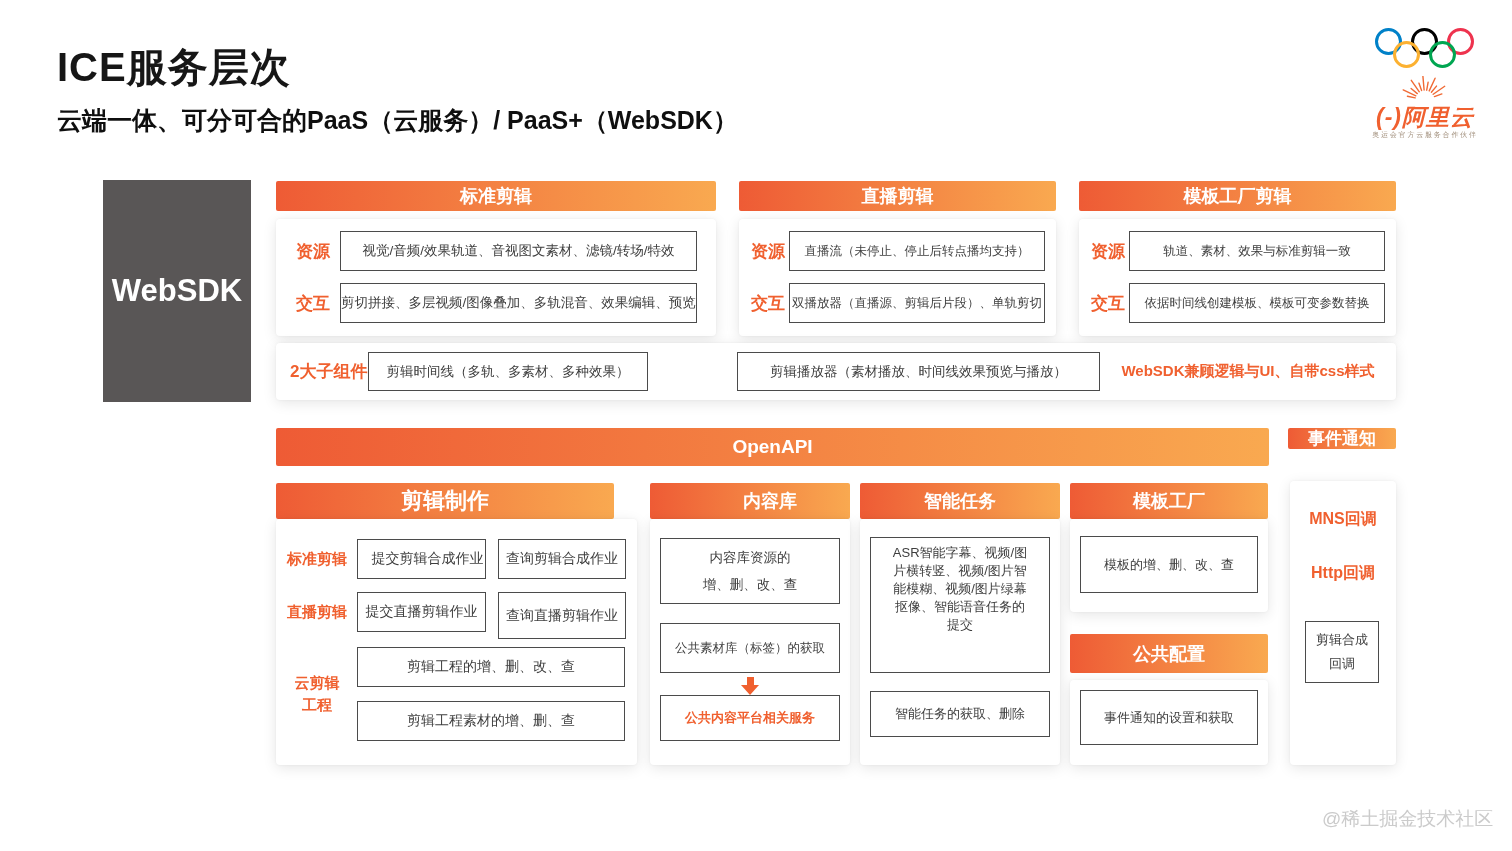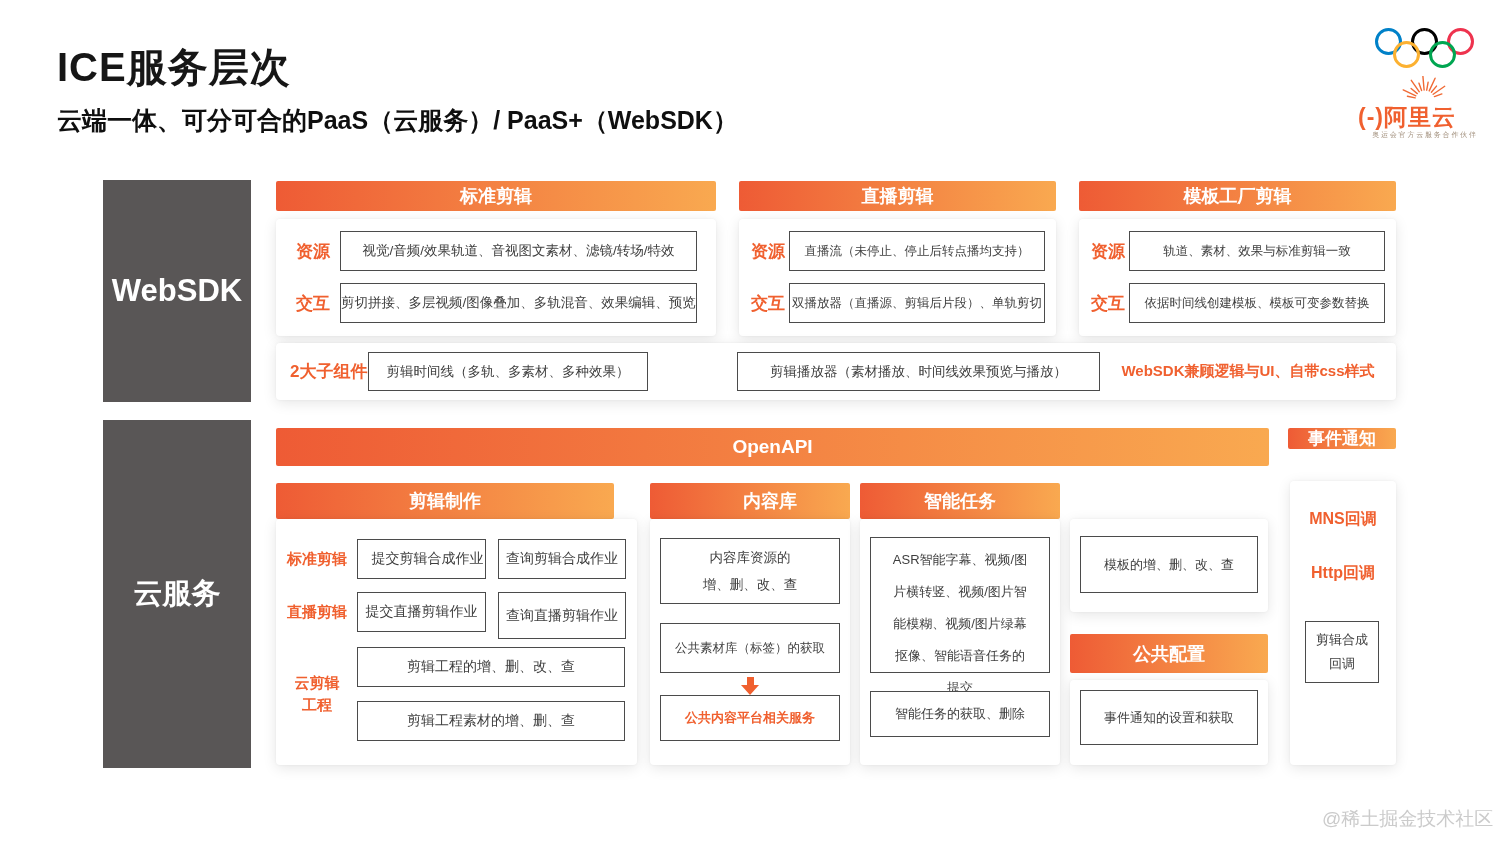--- a/index.html
+++ b/index.html
@@ -19,21 +19,21 @@
   .panel { background:#fff; border-radius:4px; box-shadow:0 3px 14px rgba(0,0,0,0.10), 0 0 3px rgba(0,0,0,0.05); }
 
   .box { border:1.5px solid #4b4b4b; background:#fff; color:#3e3e3e;
     display:flex; flex-direction:column; align-items:center; justify-content:center; text-align:center; }
 
   .olabel { color:#f0602f; font-weight:700; display:flex; align-items:center; justify-content:center; text-align:center; }
   .otext { color:#f0602f; font-weight:700; }
 
   
   .ring { position:absolute; width:27px; height:27px; border-radius:50%; border:3.4px solid #000; background:transparent; }
-  .logo-brand { font-size:23px; font-weight:700; color:#f0602f; letter-spacing:1px; }
+  .logo-brand { text-align:center; font-size:23px; font-weight:700; color:#f0602f; letter-spacing:1px;font-style:italic; }
   .logo-tagline { text-align:center; font-size:7px; letter-spacing:1.8px; color:#a2907d; }
 
   .down-arrow { display:flex; flex-direction:column; align-items:center; }
   .down-arrow .stem { width:7px; height:8px; background:#f0602f; }
   .down-arrow .head { width:0; height:0; border-left:9px solid transparent; border-right:9px solid transparent; border-top:10px solid #f0602f; }
 
   .watermark { font-size:19px; color:#cbcbcb; }
 </style>
 </head>
 <body>
@@ -98,26 +98,25 @@
     <div class="abs box" style="left:50px; top:64px; width:256px; height:40px; font-size:12.5px;">依据时间线创建模板、模板可变参数替换</div>
   </div>
 
   <div class="abs panel" style="left:276px; top:343px; width:1120px; height:57px;">
     <div class="abs olabel" style="left:14px; top:0; height:57px; font-size:17px;">2大子组件</div>
     <div class="abs box" style="left:92px; top:9px; width:280px; height:39px; font-size:13.5px;">剪辑时间线（多轨、多素材、多种效果）</div>
     <div class="abs box" style="left:461px; top:9px; width:363px; height:39px; font-size:13.5px;">剪辑播放器（素材播放、时间线效果预览与播放）</div>
     <div class="abs olabel" style="left:824px; top:0; width:296px; height:57px; font-size:15px;">WebSDK兼顾逻辑与UI、自带css样式</div>
   </div>
 
-  <div class="abs dark-box" style="left:103px; top:420px; width:148px; height:348px; font-size:29px;">云服务</div>
 
   <div class="abs ghead" style="left:276px; top:428px; width:993px; height:38px; font-size:19px;">OpenAPI</div>
   <div class="abs ghead" style="left:1288px; top:428px; width:108px; height:21px; font-size:17px;">事件通知</div>
 
-  <div class="abs ghead" style="left:276px; top:483px; width:338px; height:36px; font-size:18px;">剪辑制作</div>
+  <div class="abs ghead" style="left:276px; top:483px; width:338px; height:36px; font-size:22px;">剪辑制作</div>
   <div class="abs panel" style="left:276px; top:519px; width:361px; height:246px;">
     <div class="abs olabel" style="left:11px; top:20px; height:40px; font-size:15px;">标准剪辑</div>
     <div class="abs box" style="left:81px; top:20px; width:129px; height:40px; font-size:14px;padding-left:12px;">提交剪辑合成作业</div>
     <div class="abs box" style="left:222px; top:20px; width:128px; height:40px; font-size:14px;">查询剪辑合成作业</div>
     <div class="abs olabel" style="left:11px; top:73px; height:40px; font-size:15px;">直播剪辑</div>
     <div class="abs box" style="left:81px; top:73px; width:129px; height:40px; font-size:14px;">提交直播剪辑作业</div>
     <div class="abs box" style="left:222px; top:73px; width:128px; height:47px; font-size:14px;">查询直播剪辑作业</div>
     <div class="abs olabel" style="left:8px; top:128px; width:66px; height:94px; font-size:15px; flex-direction:column; line-height:1.45;">
       <span>云剪辑</span>
       <span>工程</span>
@@ -135,24 +134,25 @@
     <div class="abs box" style="left:10px; top:104px; width:180px; height:50px; font-size:12.5px;">公共素材库（标签）的获取</div>
     <div class="abs down-arrow" style="left:80px; top:158px; width:40px;">
       <span class="stem"></span>
         <span class="head"></span>
     </div>
     <div class="abs box otext" style="left:10px; top:176px; width:180px; height:46px; font-size:13px;">公共内容平台相关服务</div>
   </div>
 
   <div class="abs ghead" style="left:860px; top:483px; width:200px; height:36px; font-size:18px;">智能任务</div>
   <div class="abs panel" style="left:860px; top:519px; width:200px; height:246px;">
-    <div class="abs box" style="left:10px; top:18px; width:180px; height:136px; font-size:13px; line-height:32px; padding:0 19px; display:block; padding-top:6px;">ASR智能字幕、视频/图片横转竖、视频/图片智能模糊、视频/图片绿幕抠像、智能语音任务的提交</div>
+    <div class="abs box" style="left:10px; top:18px; width:180px; height:136px; font-size:13px; line-height:18px; padding:0 19px; display:block; padding-top:6px;">ASR智能字幕、视频/图片横转竖、视频/图片智能模糊、视频/图片绿幕抠像、智能语音任务的提交</div>
     <div class="abs box" style="left:10px; top:172px; width:180px; height:46px; font-size:13px;">智能任务的获取、删除</div>
   </div>
 
+  <div class="abs ghead" style="left:1070px; top:483px; width:198px; height:36px; font-size:18px;">模板工厂</div>
   <div class="abs panel" style="left:1070px; top:519px; width:198px; height:93px;">
     <div class="abs box" style="left:10px; top:17px; width:178px; height:57px; font-size:13px;">模板的增、删、改、查</div>
   </div>
   <div class="abs ghead" style="left:1070px; top:634px; width:198px; height:39px; font-size:18px;">公共配置</div>
   <div class="abs panel" style="left:1070px; top:680px; width:198px; height:85px;">
     <div class="abs box" style="left:10px; top:10px; width:178px; height:55px; font-size:13px;">事件通知的设置和获取</div>
   </div>
 
   <div class="abs panel" style="left:1290px; top:481px; width:106px; height:284px;">
     <div class="abs olabel" style="left:0; top:28px; width:106px; height:20px; font-size:16px;">MNS回调</div>

